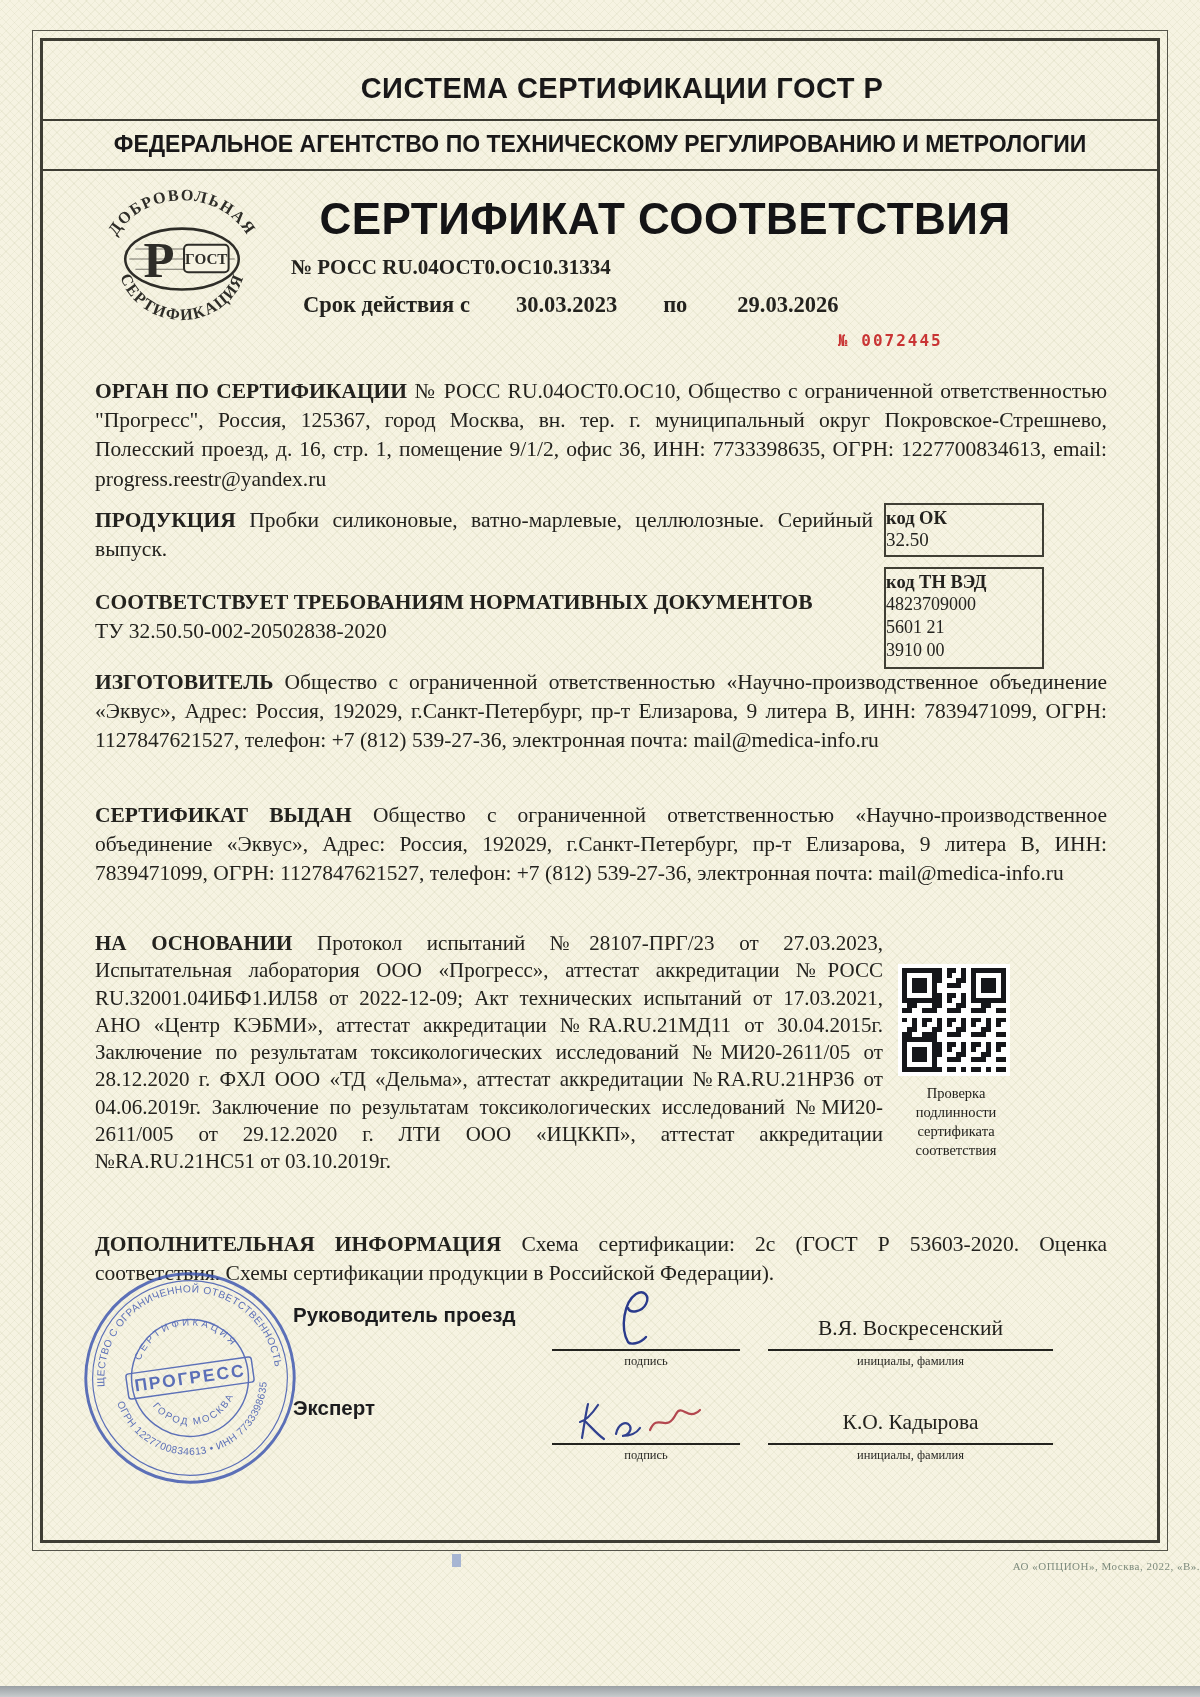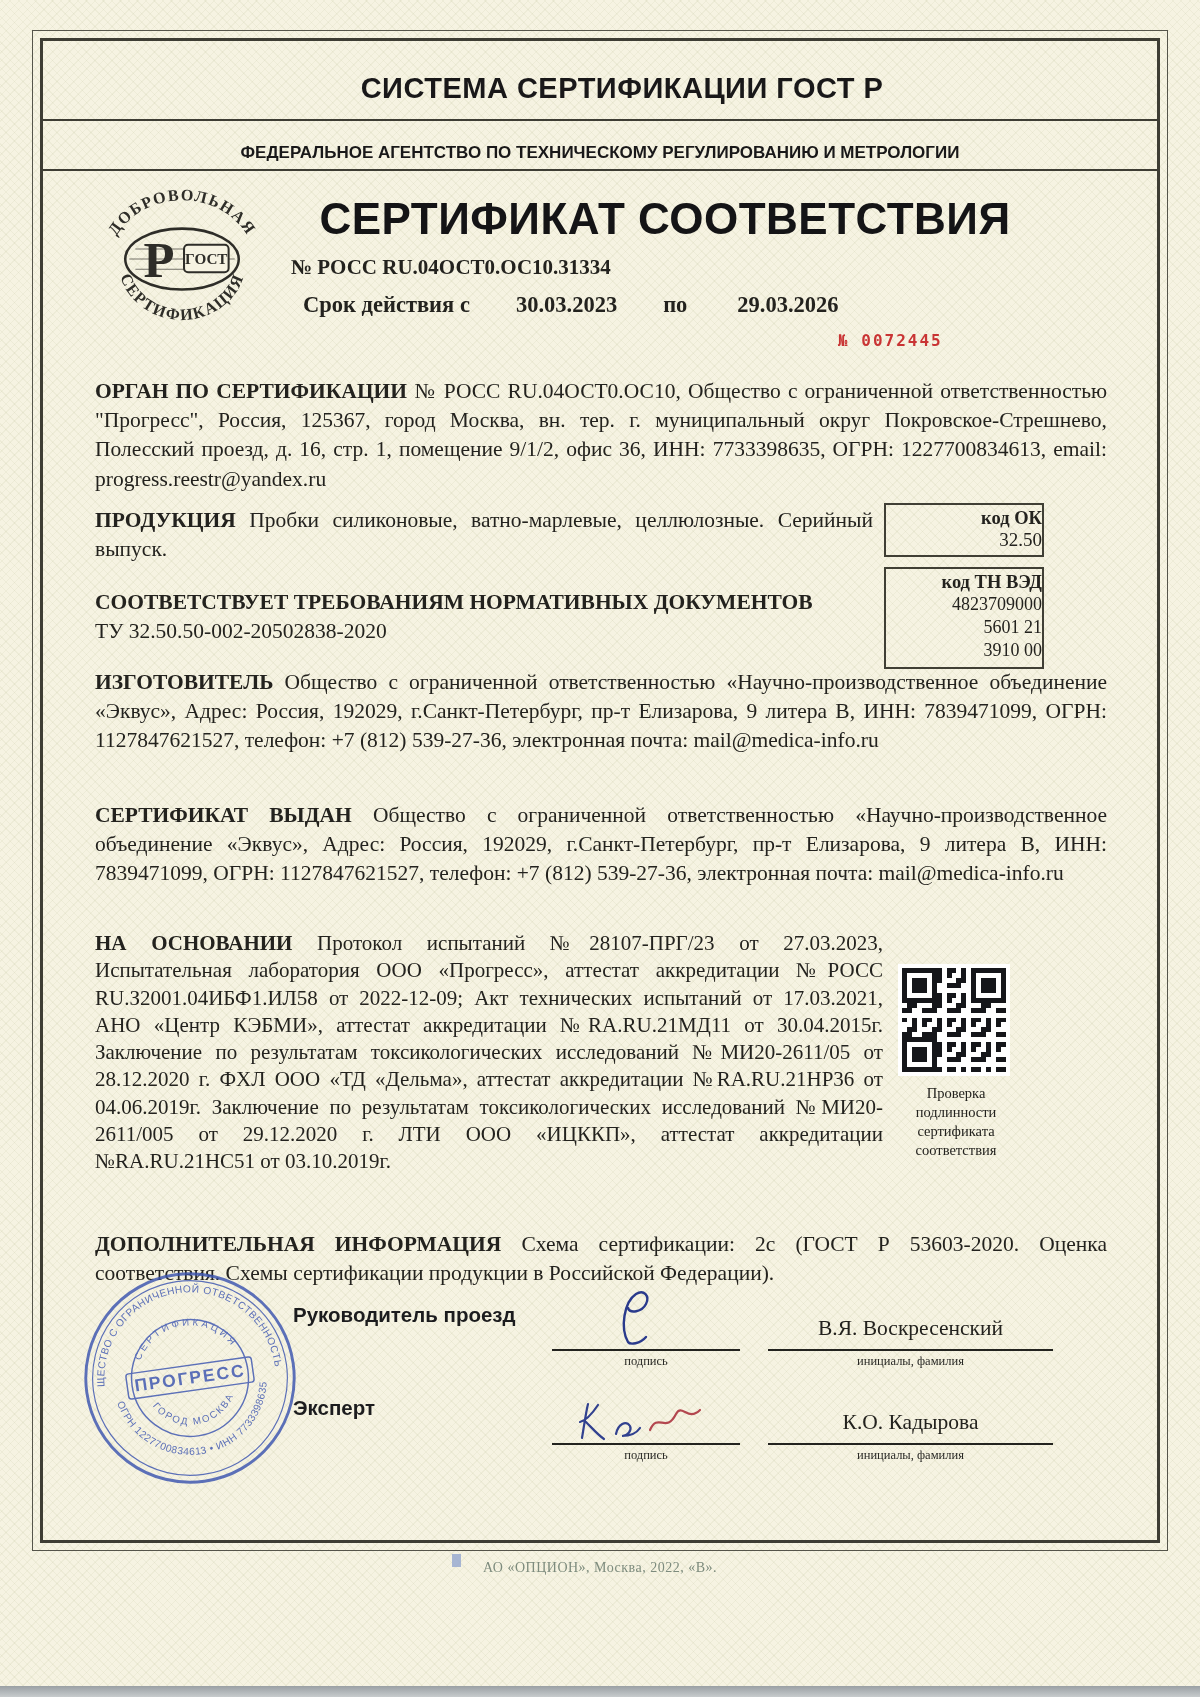--- a/index.html
+++ b/index.html
@@ -13,21 +13,21 @@
     color:#23221e;
     font-family:"Liberation Serif","DejaVu Serif",serif;
   }
   .frame-outer { position:absolute; top:30px; left:32px; right:32px; bottom:146px; border:1.5px solid #55544a; }
   .frame-inner { position:absolute; top:38px; left:40px; right:40px; bottom:154px; border:3px solid #3e3d34; }
   .rule { position:absolute; left:43px; right:43px; border-top:2.5px solid #3e3d34; }
   .rule1 { top:119px; } .rule2 { top:169px; }
 
   .h-sys, .h-agency, .role { font-family:"Liberation Sans","DejaVu Sans",sans-serif; font-weight:bold; }
   .h-sys { position:absolute; top:72px; left:0; right:0; text-align:center; font-size:29px; letter-spacing:.5px; color:#191819; margin:0;padding-left:44px; }
-  .h-agency { position:absolute; top:143px; left:0; right:0; text-align:center; font-size:17px; color:#191819; margin:0; }
+  .h-agency { position:absolute; top:131px; left:0; right:0; text-align:center; font-size:23px; color:#191819; margin:0; }
 
   .logo { position:absolute; left:88px; top:180px; width:188px; height:152px; }
   .title { position:absolute; left:250px; right:120px; top:194px; text-align:center;
            font-family:"Liberation Sans","DejaVu Sans",sans-serif; font-weight:bold; font-size:44px; letter-spacing:.5px; color:#141416; }
   .regnum { position:absolute; left:291px; top:255px; font-weight:bold; font-size:21px; }
   .validity { position:absolute; left:303px; top:292px; font-size:22.5px; font-weight:bold; }
   .validity .g1 { margin-left:46px; } .validity .g2 { margin-left:46px; } .validity .g3 { margin-left:50px; }
   .blanknum { position:absolute; left:838px; top:331px; font-family:"DejaVu Sans Mono",monospace;
               font-weight:bold; font-size:16px; letter-spacing:2px; color:#c93434; }
 
@@ -35,24 +35,24 @@
   .par b { font-weight:bold; }
   .lbl-block { display:block; }
   .p-organ { top:377px; }
   .p-product { top:506px; width:778px; }
   .p-conform { top:588px; width:778px; }
   .p-maker { top:668px; }
   .p-issued { top:801px; }
   .p-basis { top:930px; width:788px; font-size:21px; line-height:1.3; }
   .p-add { top:1230px; }
 
-  .box { position:absolute; border:2px solid #403f35; text-align:right;padding-left:28px; }
+  .box { position:absolute; border:2px solid #403f35; text-align:left; }
   .box-ok { left:884px; top:503px; width:160px; height:54px; }
   .box .bl { font-weight:bold; font-size:18.5px; margin-top:3px; }
-  .box .bv { font-size:19px;margin-left:16px; }
+  .box .bv { font-size:19px; }
   .box-tn { left:884px; top:567px; width:160px; height:102px; }
   .box-tn .code { font-size:18px; line-height:1.28; }
 
   .qr-wrap { position:absolute; left:898px; top:964px; width:112px; height:112px; background:#fff; padding:4px; }
   .qr { display:grid; width:100%; height:100%; grid-template-columns:repeat(21,1fr); grid-template-rows:repeat(21,1fr); }
   .qr i { display:block; } .qr i.b { background:#15161a; }
   .qr-caption { position:absolute; left:900px; top:1084px; width:112px; text-align:center; font-size:14.5px; line-height:1.3; }
 
   .stamp { position:absolute; left:78px; top:1266px; width:224px; height:224px; transform:rotate(-8deg); opacity:.82; }
   .stamp text { font-family:"Liberation Sans","DejaVu Sans",sans-serif; }
@@ -64,21 +64,21 @@
   .sl2 { left:552px; top:1443px; width:188px; } .nl2 { left:768px; top:1443px; width:285px; }
   .cap { position:absolute; text-align:center; font-size:12.5px; color:#2a2a26; }
   .cap-s1 { left:552px; top:1354px; width:188px; } .cap-n1 { left:768px; top:1354px; width:285px; }
   .cap-s2 { left:552px; top:1448px; width:188px; } .cap-n2 { left:768px; top:1448px; width:285px; }
   .name { position:absolute; text-align:center; font-size:21.5px; }
   .name1 { left:768px; top:1316px; width:285px; } .name2 { left:768px; top:1410px; width:285px; }
   .sig { position:absolute; }
   .sig1 { left:598px; top:1286px; } .sig2 { left:568px; top:1398px; }
 
   .footer { position:absolute; left:0; right:0; top:1506px; text-align:center; font-size:19px; }
-  .printline { position:absolute; left:0; right:0; top:1560px; text-align:center; font-size:14px; color:#7d8b7d; letter-spacing:.5px; }
+  .printline { position:absolute; left:0; right:0; top:1560px; text-align:right; font-size:11px; color:#7d8b7d; letter-spacing:.5px; }
   .print-mark { position:absolute; left:452px; top:1554px; width:9px; height:13px; background:#93a6cf; opacity:.8; }
   .scan-edge { position:absolute; left:0; right:0; bottom:0; height:11px; background:linear-gradient(#9aa0a4,#c7cbcd); }
 </style>
 </head>
 <body>
 
 <div class="page">
 
   <div class="frame-outer"></div>
   <div class="frame-inner"></div>

